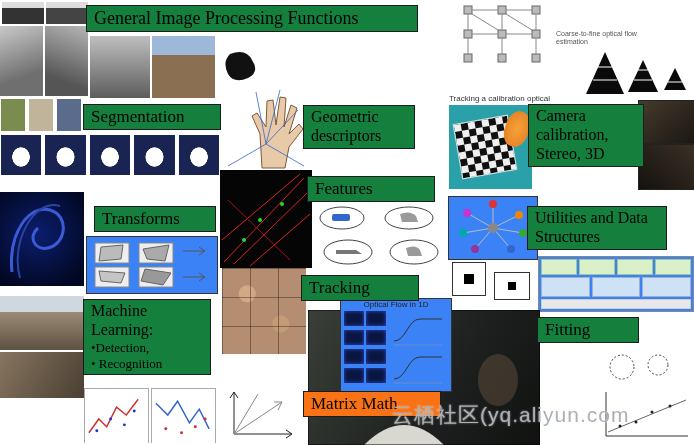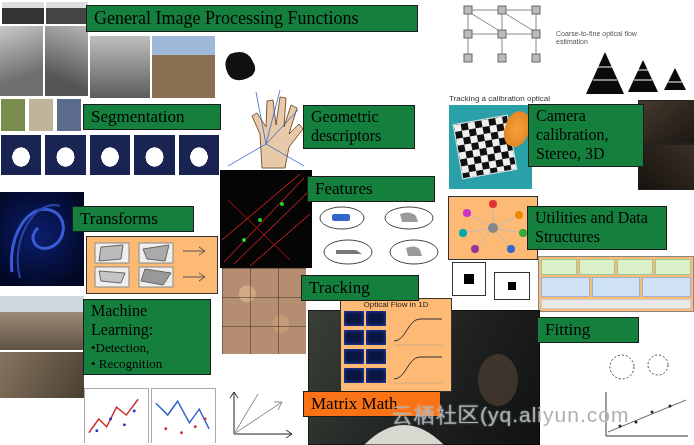--- a/index.html
+++ b/index.html
@@ -10,21 +10,21 @@
          font-size:17px;line-height:1.18;color:#000;z-index:10;}
   .label.f16{font-size:16px;}
   .label.cyan{background:#f97316;}
   .ml-title{font-size:16px;}
   .ml-item{font-size:13px;line-height:1.25;}
   .cap{position:absolute;font-family:"Liberation Sans",sans-serif;color:#555;z-index:6;line-height:1.15;}
   .watermark{position:absolute;left:392px;top:401px;z-index:30;font-family:"Liberation Sans",sans-serif;
              font-size:21px;letter-spacing:1px;color:#aab0b6;white-space:nowrap;text-shadow:0 0 2px rgba(255,255,255,.6);}
   .flexrow{display:flex;gap:2px;}
   .cell-seg2{flex:1;background:radial-gradient(ellipse at 50% 55%, #fff 0 30%, #1a2452 32%);border:1px solid #fff;}
-  .panel{border:1px solid #333;background:#fdba74;}
+  .panel{border:1px solid #333;background:#3b82f6;}
   .ofl-grid{display:grid;grid-template-columns:20px 20px;gap:2px;}
   .ofl-cell{width:20px;height:15px;background:#0a1640;box-shadow:inset 0 0 4px #2b4bd0;}
   .mod-row{display:flex;gap:2px;margin:2px;}
   .mod-cell-g{flex:1;height:14px;background:#d9f0c8;border:1px solid #9ec89a;}
   .mod-cell-b{flex:1;height:18px;background:#cfe2f5;border:1px solid #9ab2cf;}
   .sbox{display:flex;align-items:center;justify-content:center;background:#fff;border:1px solid #333;}
   .sbox .sq{background:#000;}
 </style>
 </head>
 <body>
@@ -303,21 +303,21 @@
 
 
   <div class="label f16" style="left:303px;top:57px;width:96px;margin-top:48px;">Geometric descriptors</div>
 
   <div class="label" style="left:83px;top:104px;width:122px;">Segmentation</div>
 
   <div class="label f16" style="left:528px;top:104px;width:100px;">Camera calibration, Stereo, 3D</div>
 
   <div class="label" style="left:307px;top:176px;width:112px;">Features</div>
 
-  <div class="label" style="left:72px;top:206px;width:106px;">Transforms</div>
+  <div class="label" style="left:94px;top:206px;width:106px;">Transforms</div>
 
   <div class="label f16" style="left:527px;top:206px;width:124px;">Utilities and Data Structures</div>
 
   <div class="label" style="left:301px;top:275px;width:102px;">Tracking</div>
 
   <div class="label" style="left:83px;top:299px;width:112px;">
     <div class="ml-title">Machine Learning:</div>
     <div class="ml-item">•Detection,</div>
     <div class="ml-item">• Recognition</div>
   </div>

